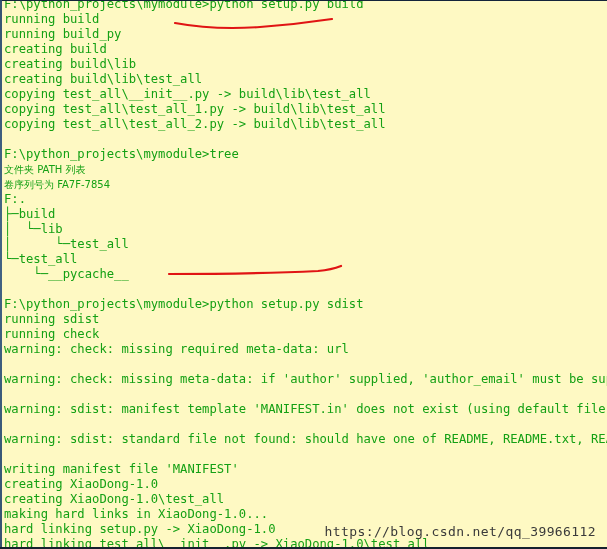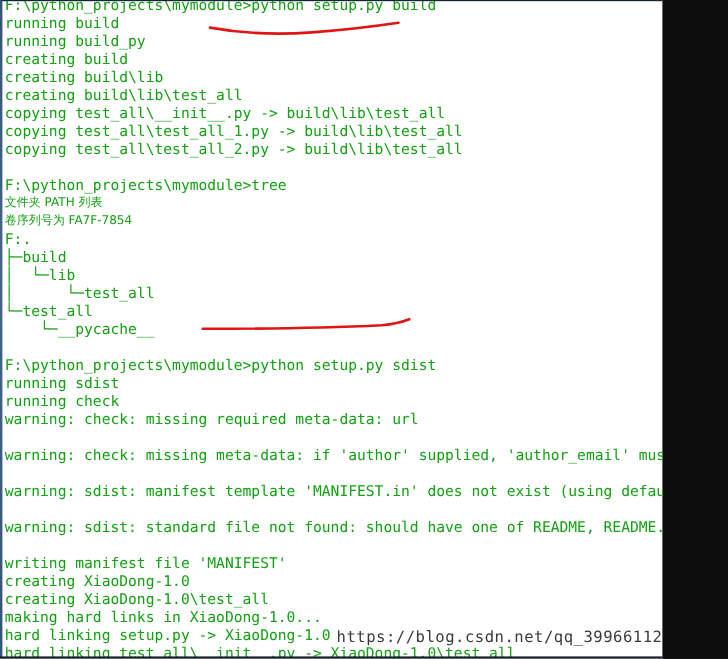--- a/index.html
+++ b/index.html
@@ -2,23 +2,23 @@
 <html><head>
 <meta charset="utf-8">
 <style>
   html, body {
     margin: 0;
     padding: 0;
     background: #0c0c0c;
   }
   #terminal {
     position: relative;
-    width: 552px;
+    width: 607px;
     height: 549px;
-    background: #ffffff;
+    background: #fef9c3;
     overflow: hidden;
     font-family: "DejaVu Sans Mono", "Liberation Mono", monospace;
   }
   
   .frame-left {
     position: absolute;
     left: 0;
     top: 0;
     width: 2px;
     height: 549px;
@@ -72,21 +72,21 @@
     font-family: "DejaVu Sans Mono", monospace;
   }
   
   .annotation {
     position: absolute;
     z-index: 4;
     pointer-events: none;
   }
   .watermark {
     position: absolute;
-    right: 0;
+    right: 11px;
     bottom: 10px;
     color: #3a3a3a;
     font-family: "DejaVu Sans Mono", "Liberation Mono", monospace;
     font-size: 13px;
     letter-spacing: 0.4px;
     z-index: 6;
   }
 </style>
 </head>
 <body>

